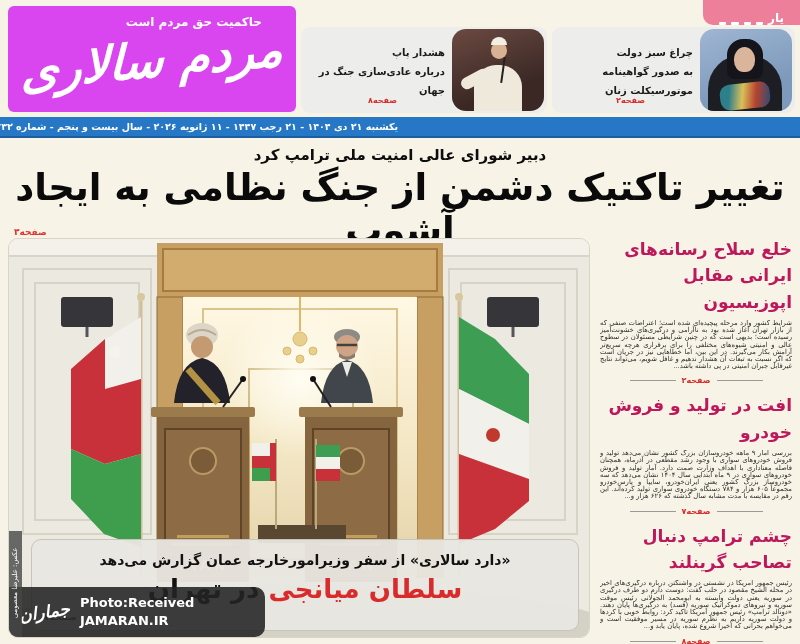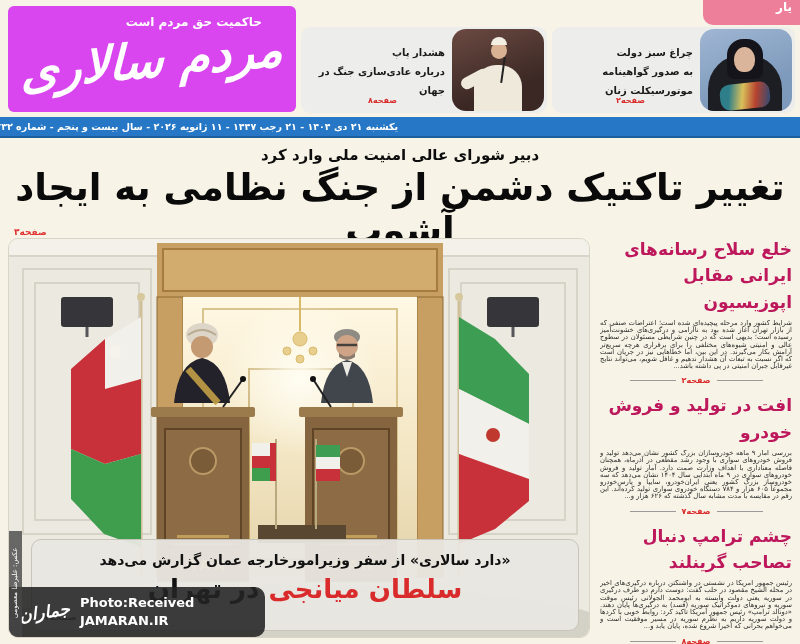--- a/index.html
+++ b/index.html
@@ -44,22 +44,22 @@
     background:#1d1d24; border-radius:34px 34px 0 0; }
   .pic-woman .scarf { position:absolute; bottom:2px; left:20px; width:50px; height:26px;
     background:linear-gradient(100deg,#2e7f8a 20%,#d9c05a 45%,#b7432f 70%,#274b7a);
     border-radius:10px; transform:rotate(-6deg); }
   .pic-woman .wrap { position:absolute; top:10px; left:27px; width:36px; height:40px;
     background:#14141a; border-radius:16px 16px 8px 8px; }
   .pic-woman .face { position:absolute; top:18px; left:34px; width:21px; height:25px;
     background:#dab49b; border-radius:50% 50% 45% 45%; }
 
   .corner-badge { position:absolute; left:703px; top:0; width:97px; height:25px;
-    background:#ee7f9b; border-radius:0 0 0 10px; display:flex; align-items:flex-start;
-    justify-content:flex-start; gap:5px; padding:0 8px; direction:rtl; z-index:5;flex-direction:column; }
+    background:#ee7f9b; border-radius:0 0 0 10px; display:flex; align-items:flex-end;
+    justify-content:flex-start; gap:5px; padding:0 16px; direction:rtl; z-index:5; }
   .corner-badge .lbl { color:#fff; font-weight:bold; font-size:12px; }
   .corner-badge .dash { width:9px; height:3px; background:#fff; border-radius:1px; }
 
   
   .datebar { position:absolute; left:0; top:117px; width:800px; height:21px;
     background:#2678c6; border-bottom:2px solid #1d5f9e; }
   .datebar .dtext { position:absolute; left:6px; top:4px; width:392px; color:#fff;
     font-size:9.5px; font-weight:bold; direction:rtl; text-align:right; white-space:nowrap; }
 
   
@@ -154,21 +154,21 @@
   <span class="dash"></span>
   <span class="dash"></span>
   <span class="dash"></span>
   <span class="dash"></span>
 </div>
 
 <div class="datebar">
   <div class="dtext">یکشنبه ۲۱ دی ۱۴۰۴ - ۲۱ رجب ۱۴۴۷ - ۱۱ ژانویه ۲۰۲۶ - سال بیست و پنجم - شماره ۶۷۳۲ - ۸ صفحه - ۱۵۰۰۰ تومان</div>
 </div>
 
-<div class="kicker">دبیر شورای عالی امنیت ملی وارد کرد</div>
+<div class="kicker">دبیر شورای عالی امنیت ملی ترامپ کرد</div>
 <div class="headline">تغییر تاکتیک دشمن از جنگ نظامی به ایجاد آشوب</div>
 <div class="lead-pref">صفحه۳</div>
 
 <div class="photo">
   <svg width="582" height="400" viewBox="0 0 582 400">
     <defs>
       <linearGradient id="glow" x1="0" y1="0" x2="0" y2="1">
         <stop offset="0" stop-color="#fff8e4"></stop>
         <stop offset="0.55" stop-color="#f3e6c4"></stop>
         <stop offset="1" stop-color="#e3d2a8"></stop>

